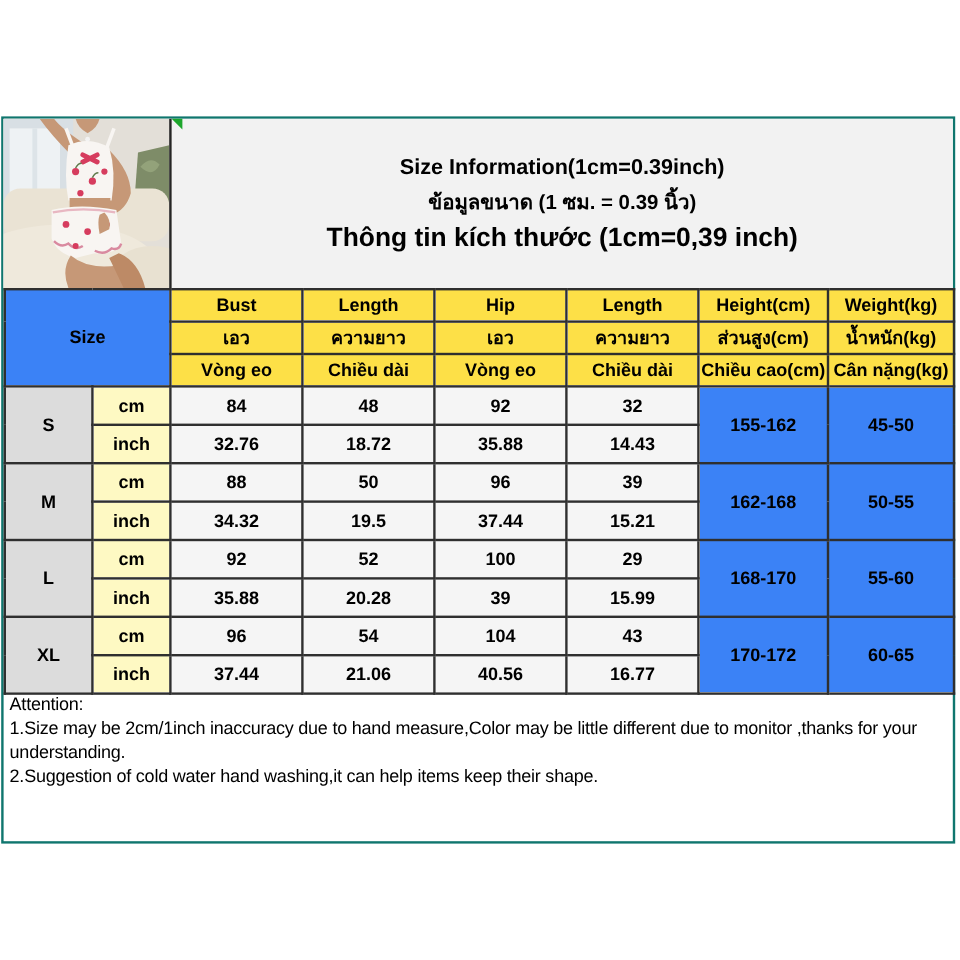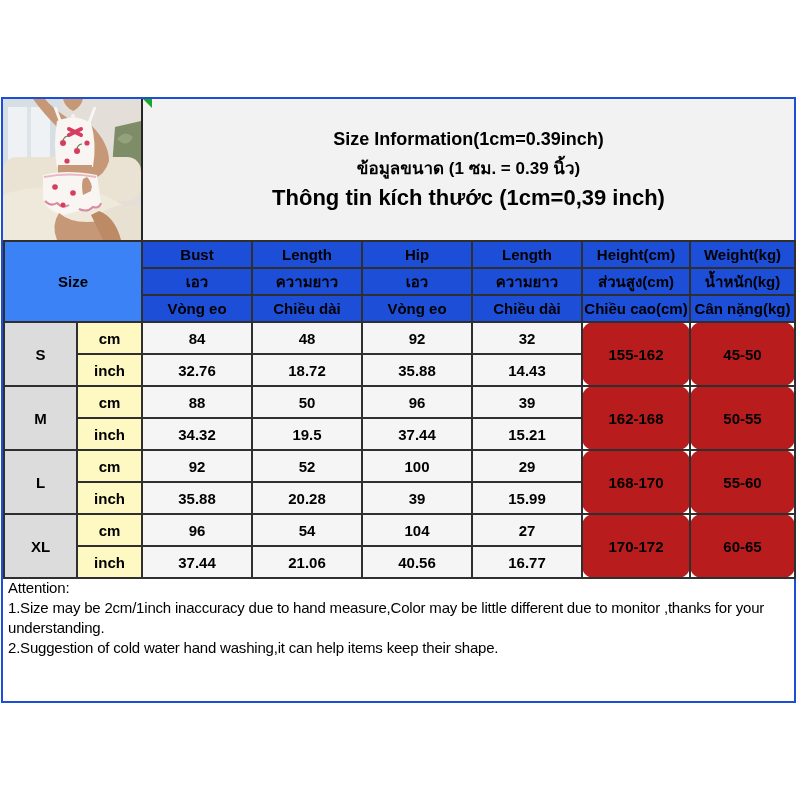--- a/index.html
+++ b/index.html
@@ -1,43 +1,43 @@
 <!DOCTYPE html>
 <html><head>
 <meta charset="utf-8">
 <style>
   html,body{margin:0;padding:0;background:#ffffff;}
   .canvas{position:relative;width:800px;height:800px;background:#ffffff;overflow:hidden;
           font-family:"Liberation Sans","DejaVu Sans",sans-serif;color:#000;}
   .frame{position:absolute;left:1px;top:97px;width:795px;height:606px;
-         box-sizing:border-box;border:2px solid #1d4ed8;background:#ffffff;}
+         box-sizing:border-box;border:2px solid #0f766e;background:#ffffff;}
   .top-band{position:absolute;left:0;top:0;width:791px;height:141px;background:#f2f2f2;}
   .photo{position:absolute;left:0;top:0;width:138px;height:141px;overflow:hidden;
          border-right:2px solid #262626;box-sizing:content-box;background:#e6e1da;}
   .photo svg{display:block;}
   .green-marker{position:absolute;left:140px;top:0;width:0;height:0;
                 border-top:9px solid #1da62c;border-left:9px solid transparent;}
   .title-block{position:absolute;left:140px;top:26px;width:651px;text-align:center;
                font-weight:bold;line-height:29px;}
   .title-en{font-size:18px;}
   .title-th{font-size:17px;}
   .title-vi{font-size:22px;}
 
   table.size-table{position:absolute;left:0;top:141px;width:791px;border-collapse:collapse;
                    table-layout:fixed;font-weight:bold;}
   table.size-table th,table.size-table td{border:2px solid #2f2f2f;text-align:center;
                    vertical-align:middle;padding:0;font-size:15px;overflow:hidden;}
   table.size-table tr.hrow{height:27px;}
   table.size-table tr.brow{height:32px;}
   th.size-head{background:#3b82f6;font-size:27px;}
-  .hdr{background:#1d4ed8;}
+  .hdr{background:#fde047;}
   .szcell{background:#dcdcdc;font-size:16px;}
   .unitcell{background:#fef9c3;}
   .valcell{background:#f5f5f5;margin-top:19px;}
-  .rangecell{background:#b91c1c;border-radius:12px;}
+  .rangecell{background:#3b82f6;}
 
   .attention{position:absolute;left:5px;top:479px;width:782px;font-size:15px;
              line-height:20px;font-weight:normal;letter-spacing:-0.2px;}
 </style>
 </head>
 <body>
 
 <div class="canvas">
   <div class="frame">
     <div class="top-band"></div>
@@ -176,21 +176,21 @@
           <td class="valcell">20.28</td>
           <td class="valcell">39</td>
           <td class="valcell">15.99</td>
         </tr>
         <tr class="brow">
           <td class="szcell" rowspan="2">XL</td>
           <td class="unitcell">cm</td>
           <td class="valcell">96</td>
           <td class="valcell">54</td>
           <td class="valcell">104</td>
-          <td class="valcell">27</td>
+          <td class="valcell">43</td>
           <td class="rangecell" rowspan="2">170-172</td>
           <td class="rangecell" rowspan="2">60-65</td>
         </tr>
         <tr class="brow">
           <td class="unitcell">inch</td>
           <td class="valcell">37.44</td>
           <td class="valcell">21.06</td>
           <td class="valcell">40.56</td>
           <td class="valcell">16.77</td>
         </tr>

